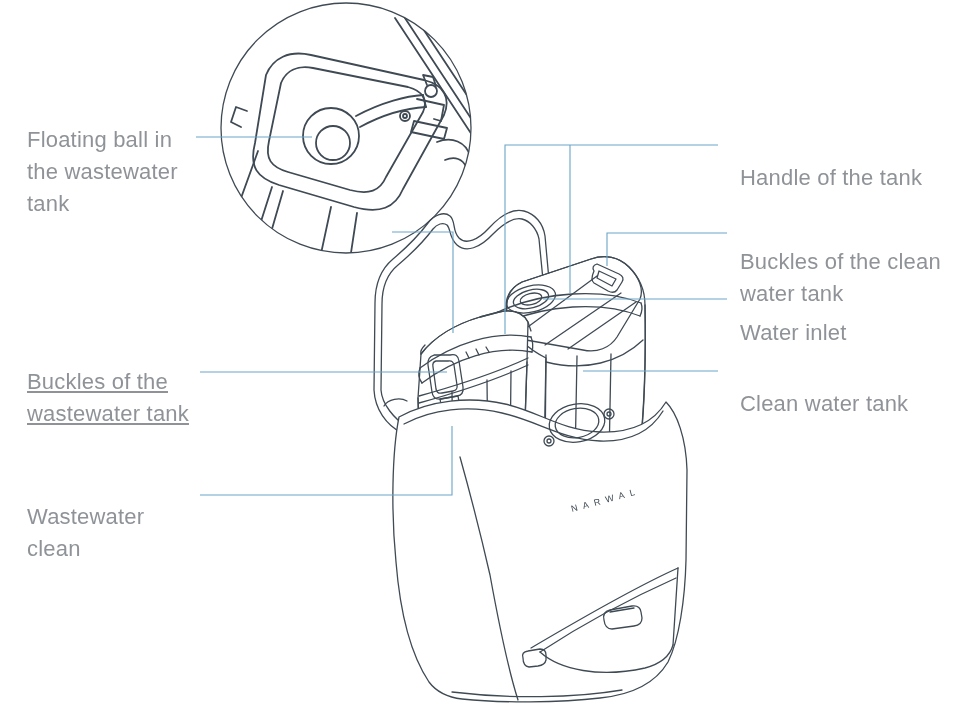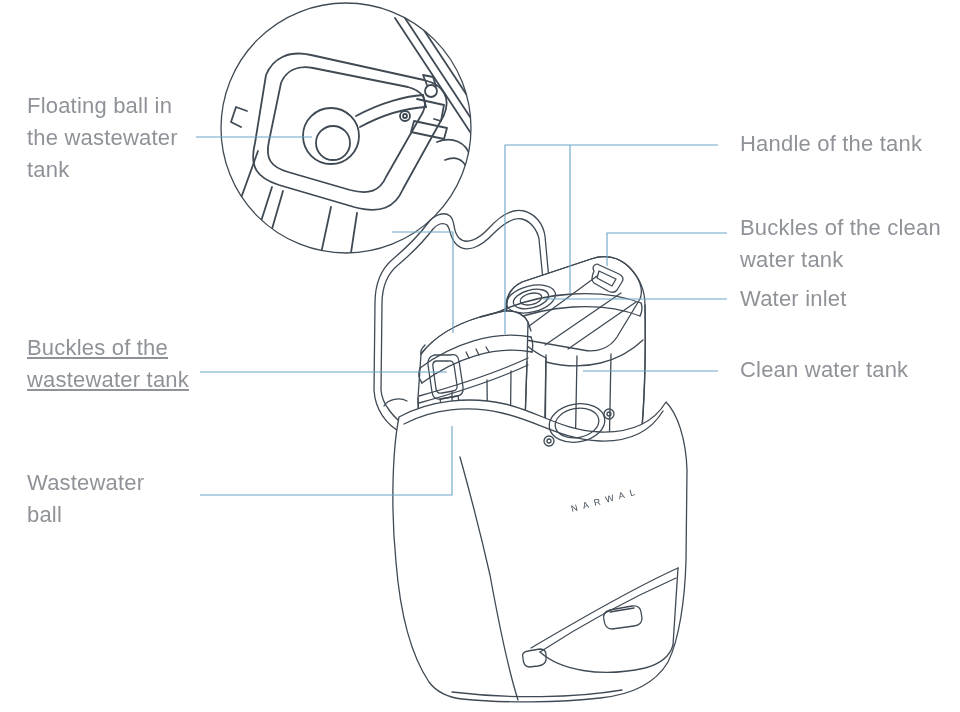--- a/index.html
+++ b/index.html
@@ -21,20 +21,21 @@
     overflow:hidden;
   }
   .stage svg{position:absolute;left:0;top:0;}
   .label{
     position:absolute;
     color:var(--label-text);
     font-size:22px;
     line-height:32px;
     letter-spacing:0.2px;
     white-space:normal;
+    margin-top:34px;
   }
   .label.single{white-space:nowrap;}
   
   .art path,.art circle,.art ellipse,.art line{
     fill:none;
     stroke:var(--line-art);
     stroke-width:1.3;
     stroke-linecap:round;
     stroke-linejoin:round;
   }
@@ -183,21 +184,21 @@
       <path d="M727,233 H607 V266"></path>
       <path d="M727,299 H543"></path>
       <path d="M718,371 H583"></path>
     </g>
   </svg>
 
   <div class="label" style="left:27px;top:90px;width:180px;">Floating ball in the wastewater tank</div>
 
   <div class="label" style="left:27px;top:332px;width:170px;text-decoration:underline;">Buckles of the wastewater tank</div>
 
-  <div class="label" style="left:27px;top:467px;width:130px;">Wastewater ball</div>
+  <div class="label" style="left:27px;top:467px;width:130px;">Wastewater clean</div>
 
   <div class="label single" style="left:740px;top:128px;">Handle of the tank</div>
 
   <div class="label" style="left:740px;top:212px;width:225px;">Buckles of the clean water tank</div>
 
   <div class="label single" style="left:740px;top:354px;">Clean water tank</div>
 
   <div class="label single" style="left:740px;top:283px;">Water inlet</div>
 
 </div>

